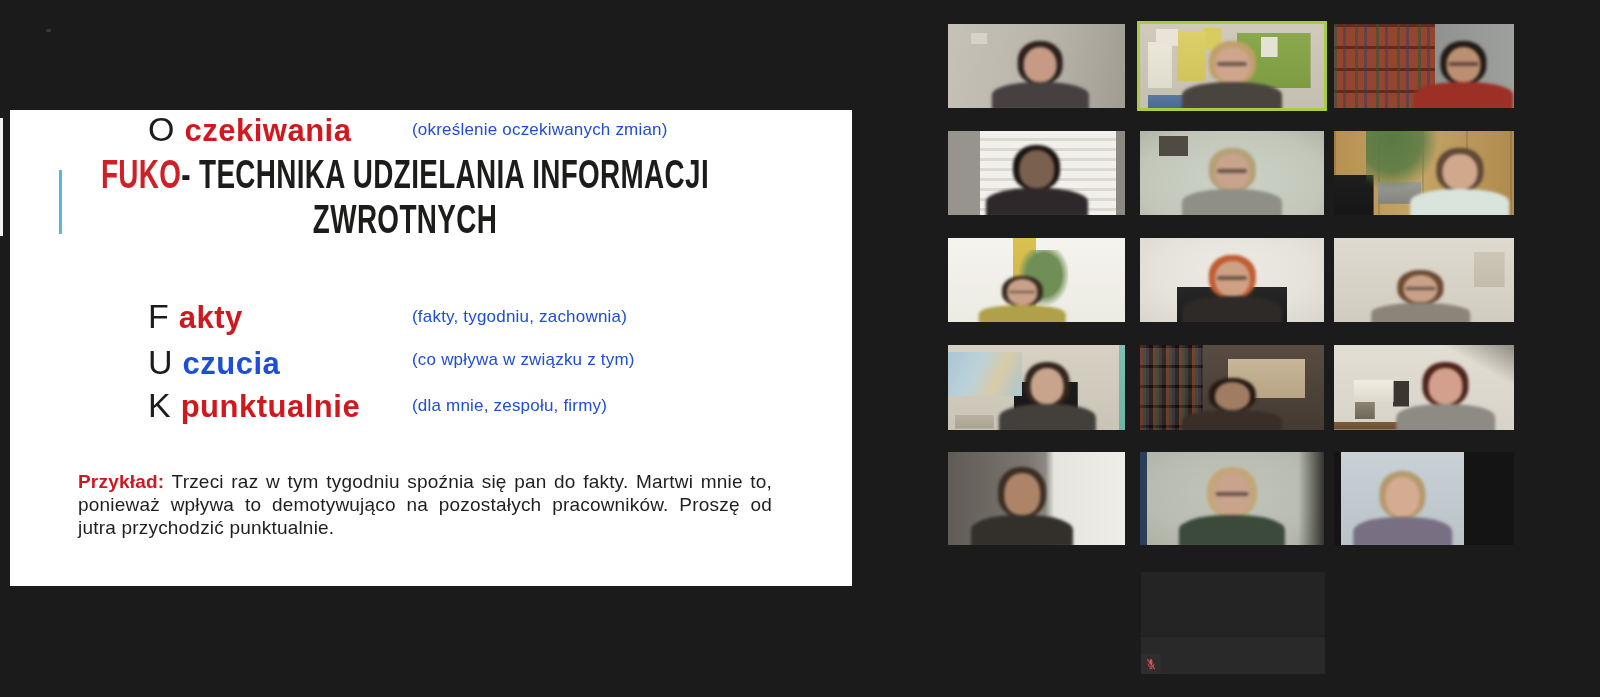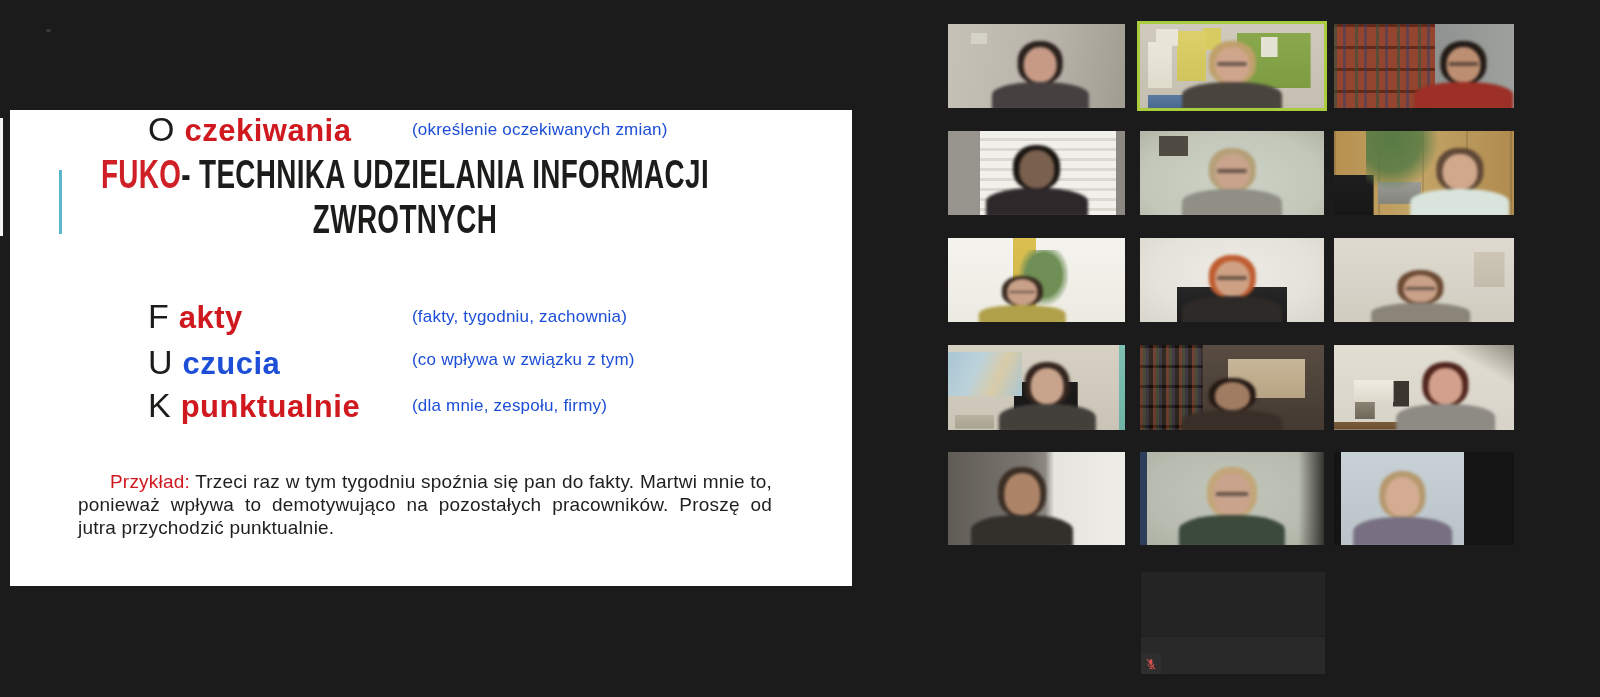--- a/index.html
+++ b/index.html
@@ -18,21 +18,21 @@
   .acro{position:absolute;left:138px;width:680px;display:flex;align-items:baseline;}
   .acro:nth-of-type(1){top:144px;}
   .acro:nth-of-type(2){top:187px;}
   .acro:nth-of-type(3){top:230px;}
   .acro:nth-of-type(4){top:276px;}
   .letter{font-size:34px;font-weight:400;color:#1c1c1a;letter-spacing:1px;}
   .word{font-size:31px;font-weight:700;margin-left:9px;letter-spacing:.5px;}
   .note{position:absolute;left:264px;top:10px;font-size:17px;color:#1d4ed8;letter-spacing:.2px;}
   .example{position:absolute;left:68px;top:360px;width:694px;margin:0;
            font-size:19px;line-height:23px;text-align:justify;color:#1f1f1d;letter-spacing:.2px;}
-  .ex-label{font-weight:400;margin-left:32px;}
+  .ex-label{font-weight:700;}
 
   
   .grid{position:absolute;left:0;top:0;width:100%;height:100%;}
   .tile{position:absolute;overflow:hidden;background:#222;}
   .person{position:absolute;bottom:-2px;left:var(--px,50%);transform:translateX(-50%);
           width:calc(var(--ps,1)*56%);height:calc(var(--ps,1)*82%);filter:blur(1.4px);}
   .person.low{height:calc(var(--ps,1)*64%);}
   .hair{position:absolute;top:0;left:50%;transform:translateX(-50%);width:46%;height:62%;
         border-radius:46% 46% 42% 42%;}
   .head{position:absolute;top:8%;left:50%;transform:translateX(-50%);width:34%;height:52%;

